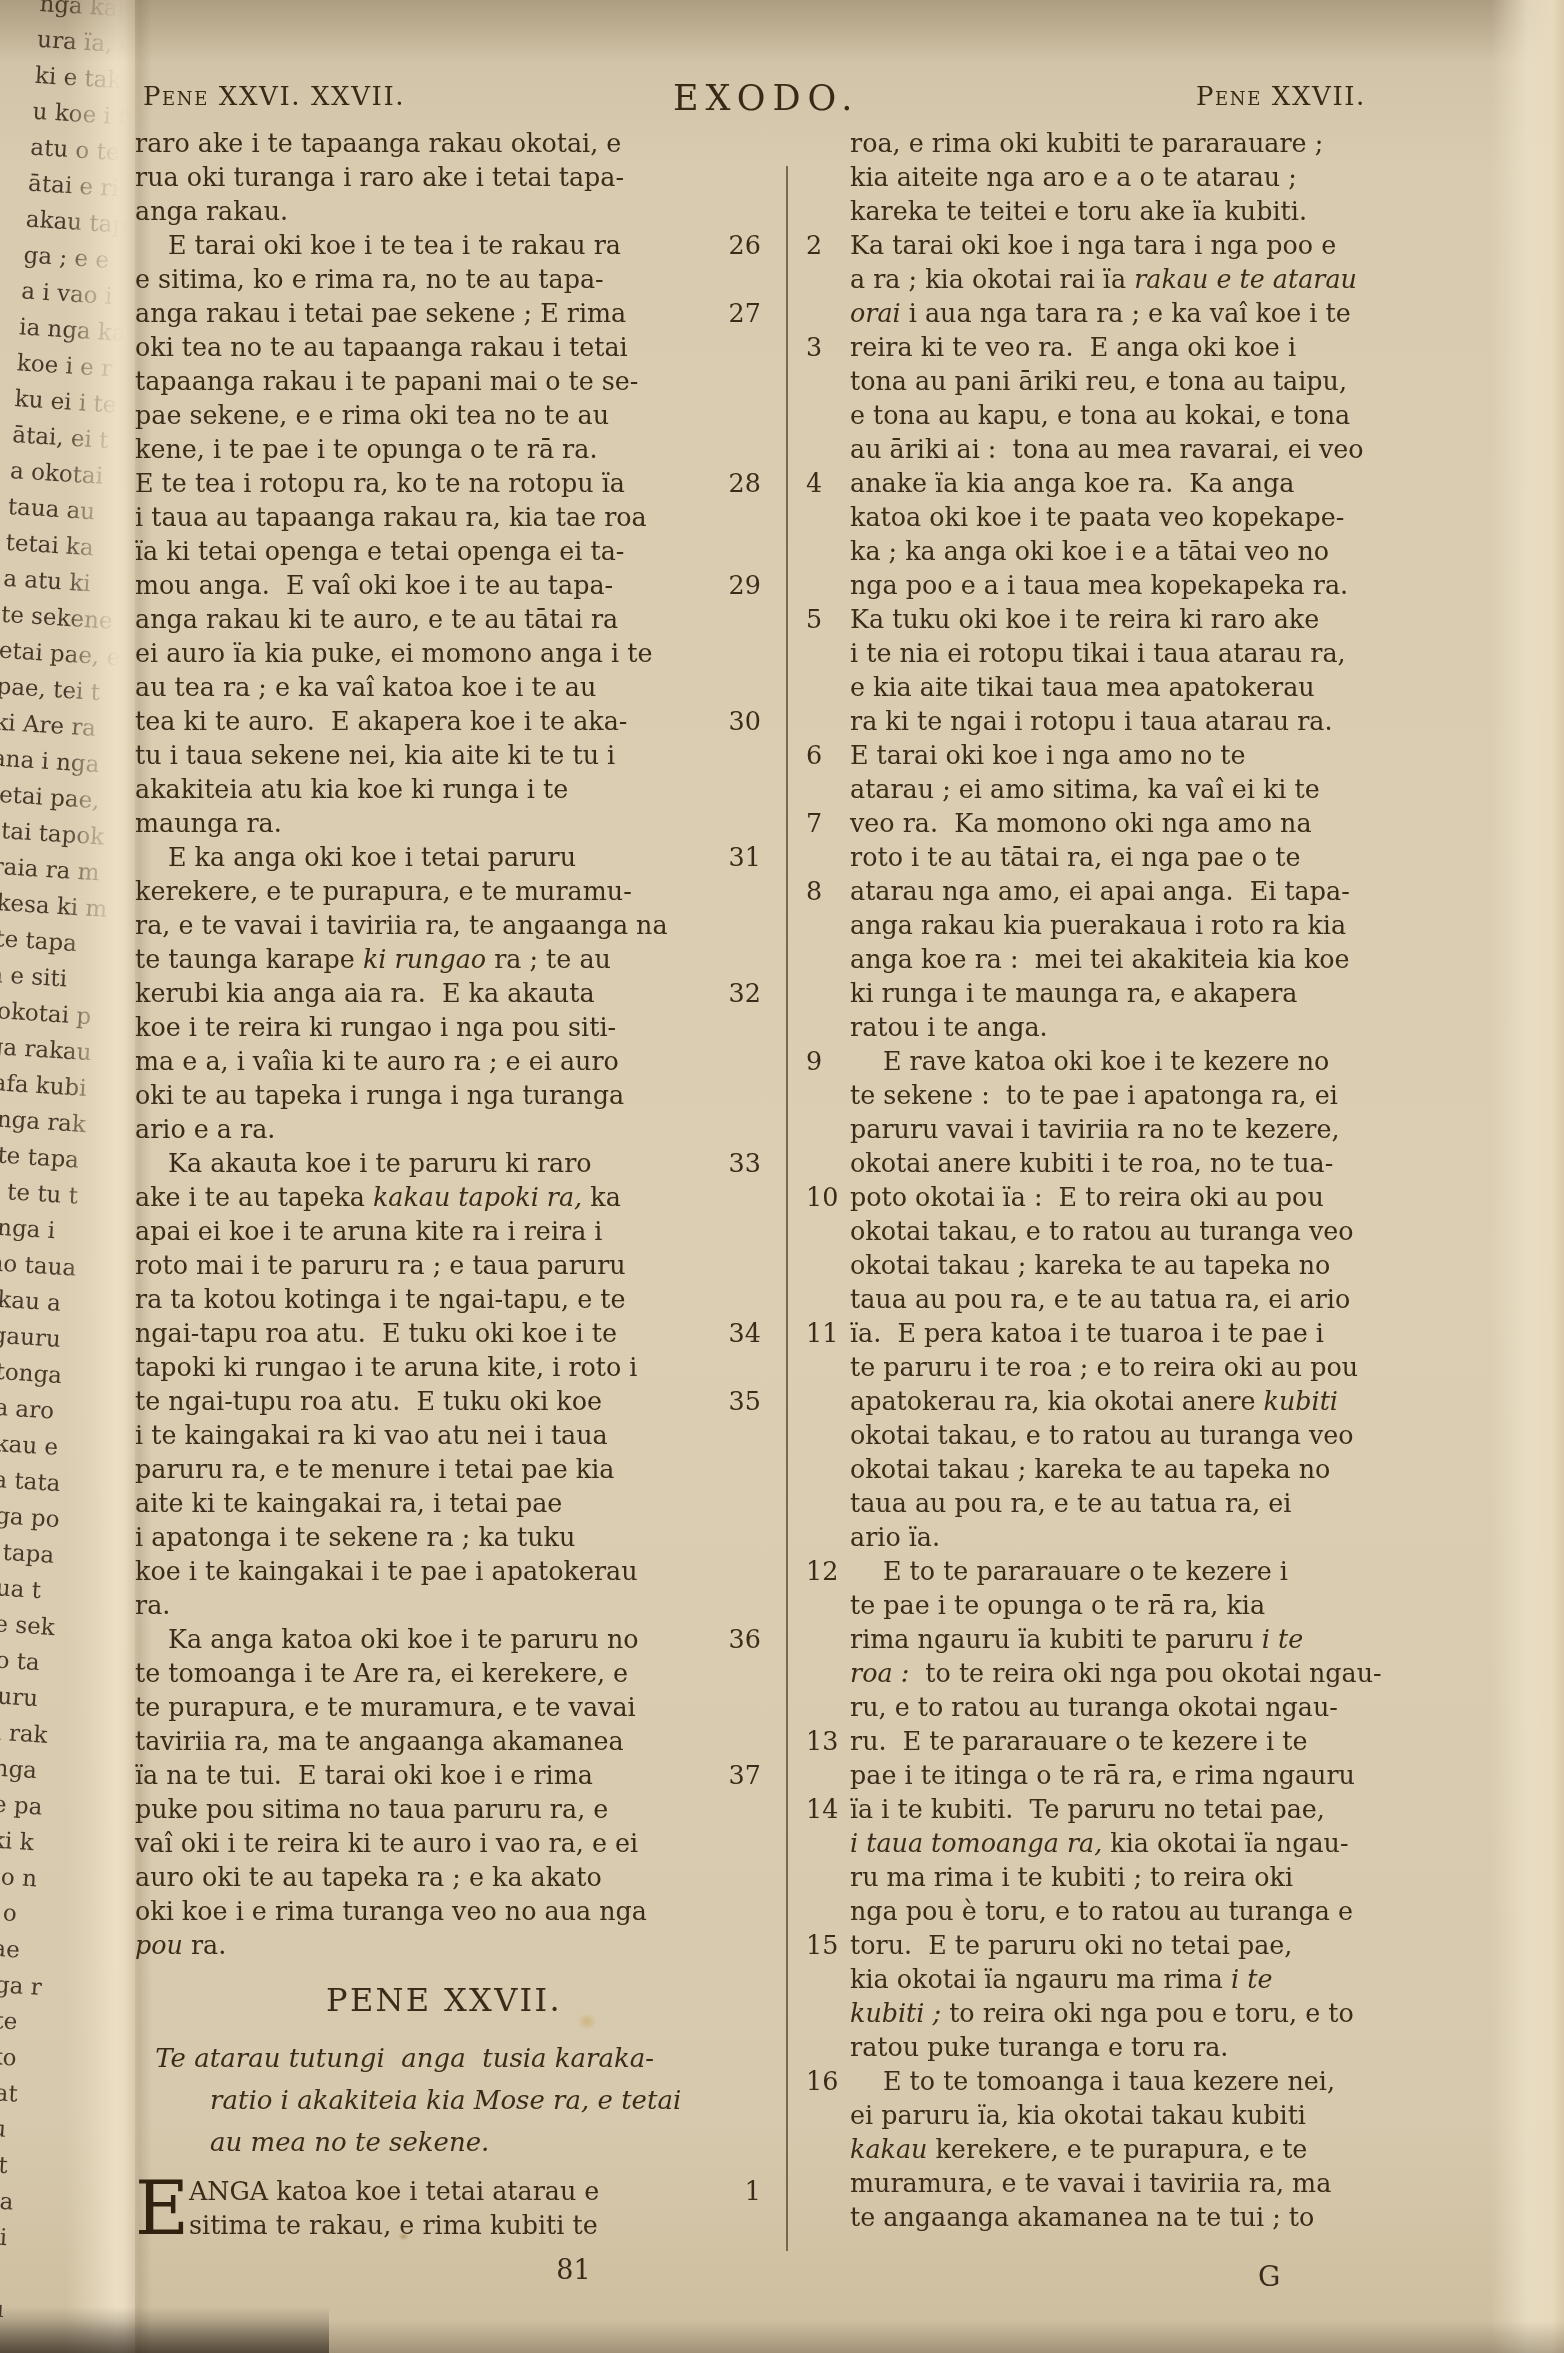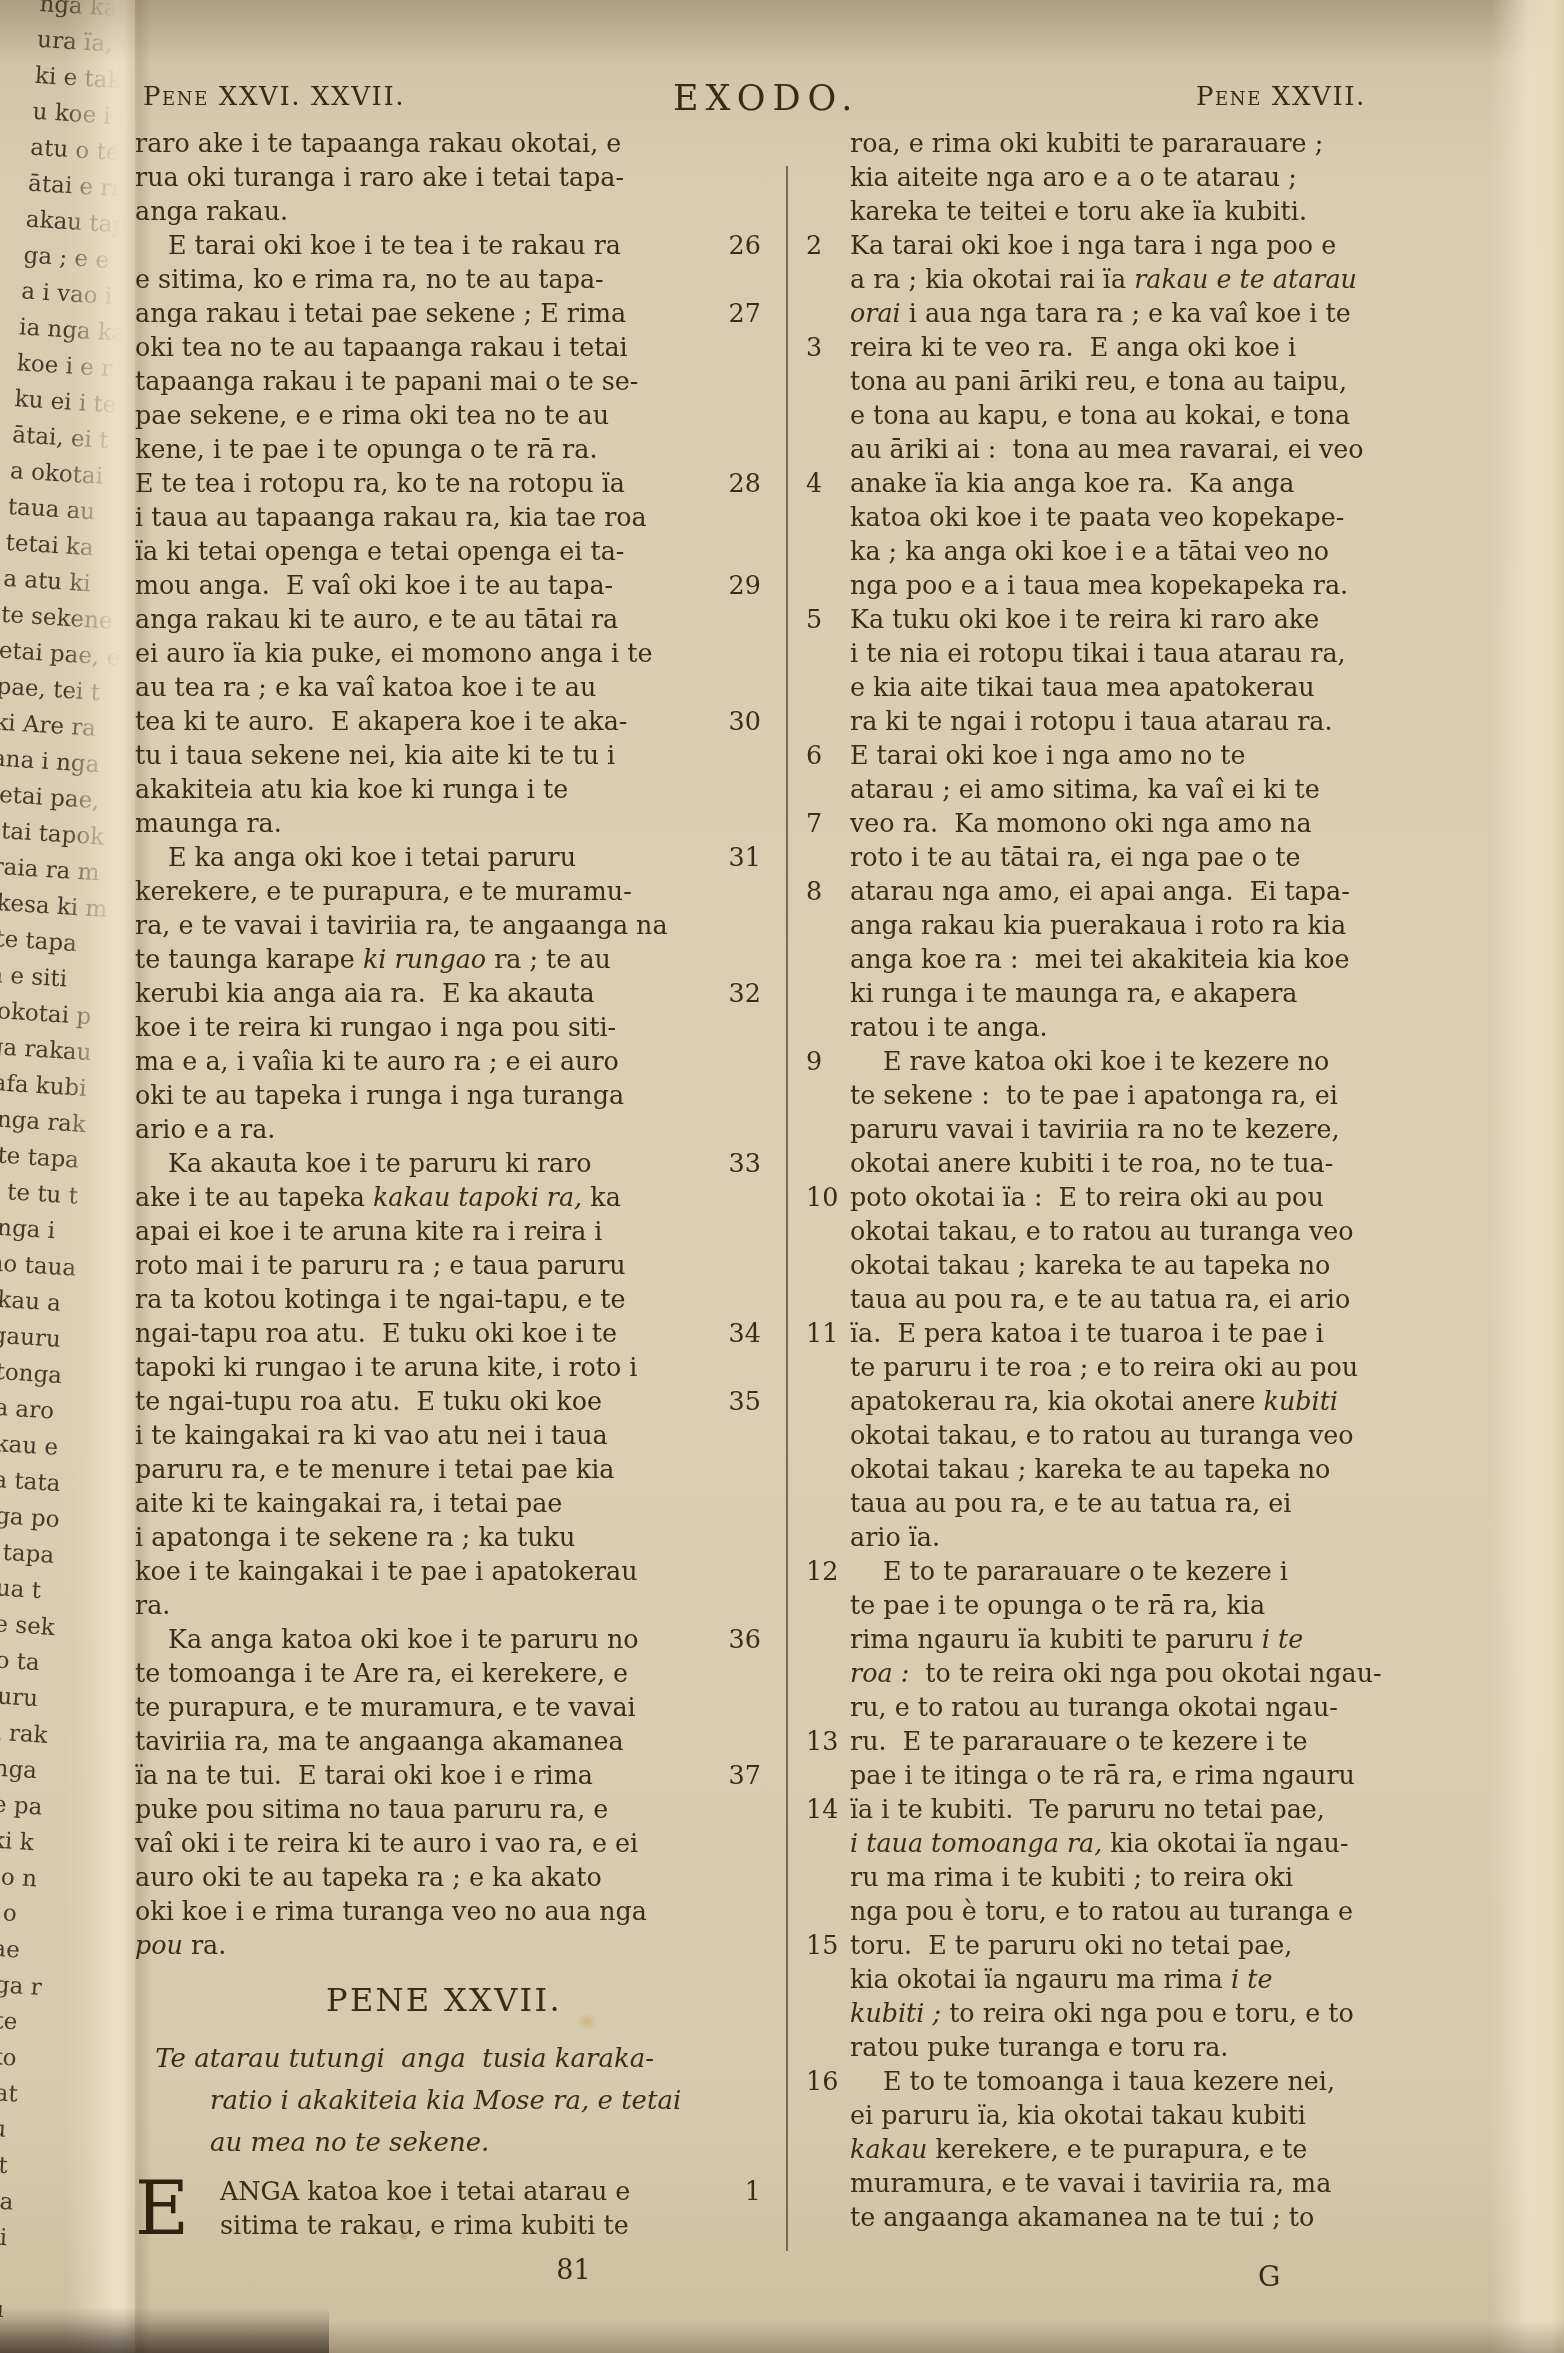--- a/index.html
+++ b/index.html
@@ -45,21 +45,21 @@
   .vn.right{right:-7.8px;}
   .vn.left{left:-44px;}
   
   #chap-head{margin-top:19px;height:39px;line-height:39px;text-align:center;font-size:32px;letter-spacing:2.3px;}
   #chap-intro{margin-top:17px;font-style:italic;font-size:26px;line-height:42px;}
   .intro-line{white-space:pre;}
   .intro-0{margin-left:20.3px;}
   .intro-1,.intro-2{margin-left:75px;}
   #drop-block{position:relative;margin-top:11px;}
   #drop-cap{position:absolute;left:0px;top:3.1px;font-size:74px;line-height:63px;color:#31220f;}
-  #drop-lines .line{padding-left:85px;height:34px;line-height:34px;}
+  #drop-lines .line{padding-left:54px;height:34px;line-height:34px;}
   #page-num{position:absolute;left:546px;top:2254px;width:55px;text-align:center;font-size:27px;}
   #catchword{position:absolute;left:1258px;top:2260px;font-size:28px;}
   i{font-style:italic;}
 </style>
 </head>
 <body>
 
 <div id="photo">
 
   <div id="facing">

